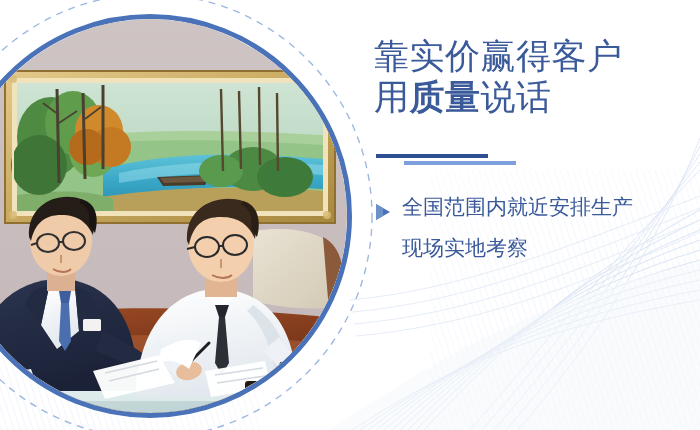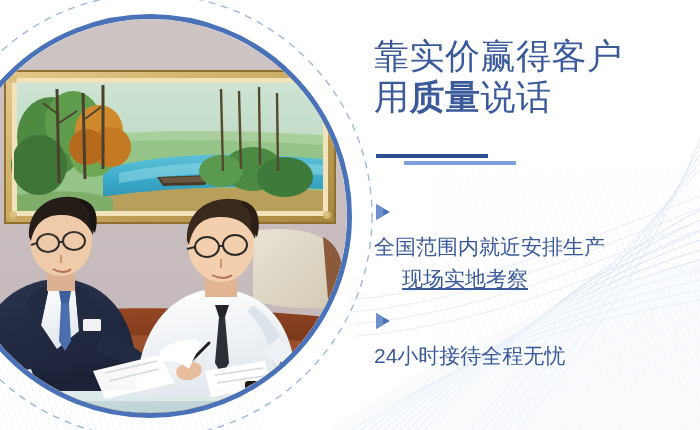--- a/index.html
+++ b/index.html
@@ -88,42 +88,40 @@
   #bullets{
     position:absolute;
     left:0;top:196px;
     width:326px;
   }
   .bullet-group{position:relative;margin-bottom:16px;}
   .bullet-row{
     display:flex;
     align-items:flex-start;
     gap:10px;
-    flex-direction:column;
   }
   .bullet-arrow{
     flex:0 0 auto;
     width:18px;height:24px;
     margin-top:6px;
   }
   .bullet-arrow svg{display:block;}
   .bullet-text{
     color:#3a5a9a;
     font-size:21px;
     line-height:1.0;
     white-space:nowrap;
   }
   .bullet-sub{
     margin-left:28px;
     margin-top:11px;
     color:#3a5a9a;
     font-size:21px;
     line-height:1.0;
     white-space:nowrap;
-    text-decoration:underline;
   }
 </style>
 </head>
 <body>
 
 <div id="banner">
 
   <svg class="bg-layer" id="bg-stripes" width="700" height="430" viewBox="0 0 700 430">
     <defs>
       <pattern id="stripePat" width="6" height="6" patternUnits="userSpaceOnUse" patternTransform="rotate(-18)">
@@ -428,26 +426,17 @@
               <path d="M2,2 L16,10 L2,18 Z" fill="#4a72b8"></path>
               <path d="M2,2 L9,6 L9,14 L2,18 Z" fill="#6d91cb"></path>
             </svg>
           </span>
           <span class="bullet-text">全国范围内就近安排生产</span>
         </div>
         <div class="bullet-sub">现场实地考察</div>
       </div>
 
       <div class="bullet-group">
-        <div class="bullet-row">
-          <span class="bullet-arrow">
-            <svg width="18" height="20" viewBox="0 0 18 20">
-              <path d="M2,2 L16,10 L2,18 Z" fill="#4a72b8"></path>
-              <path d="M2,2 L9,6 L9,14 L2,18 Z" fill="#6d91cb"></path>
-            </svg>
-          </span>
-          <span class="bullet-text">24小时接待全程无忧</span>
-        </div>
       </div>
 
     </div>
   </div>
 </div>
 
 </body></html>

